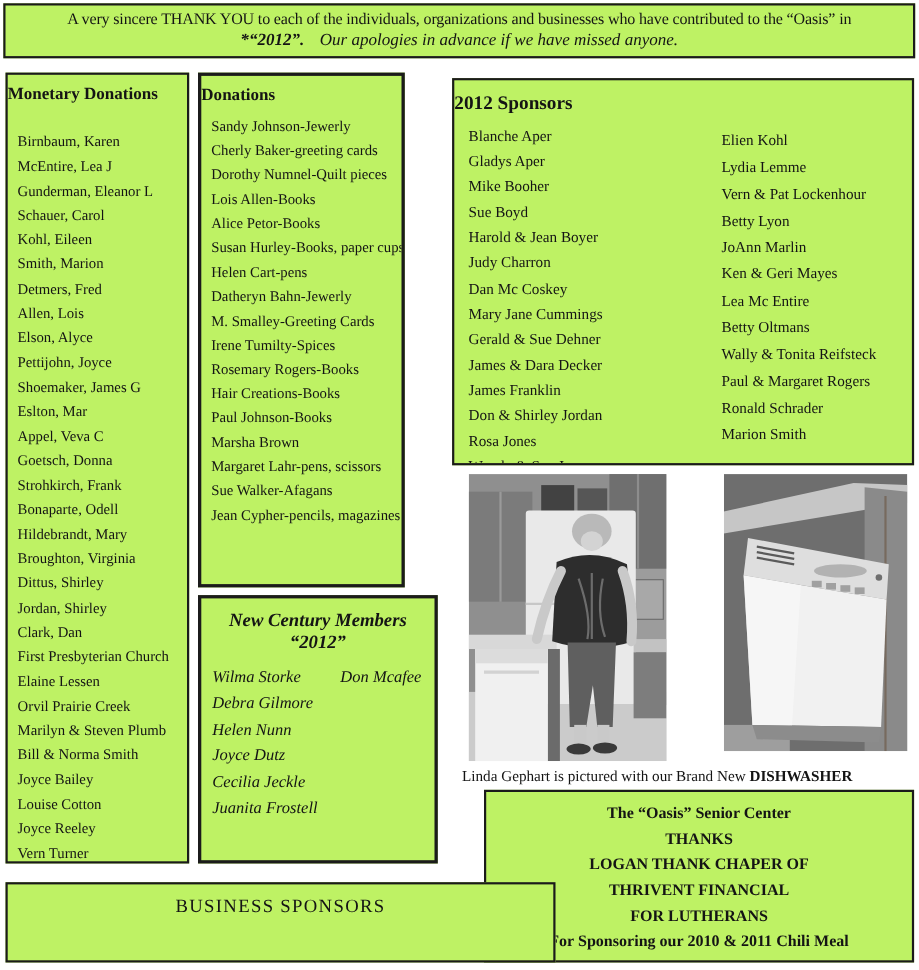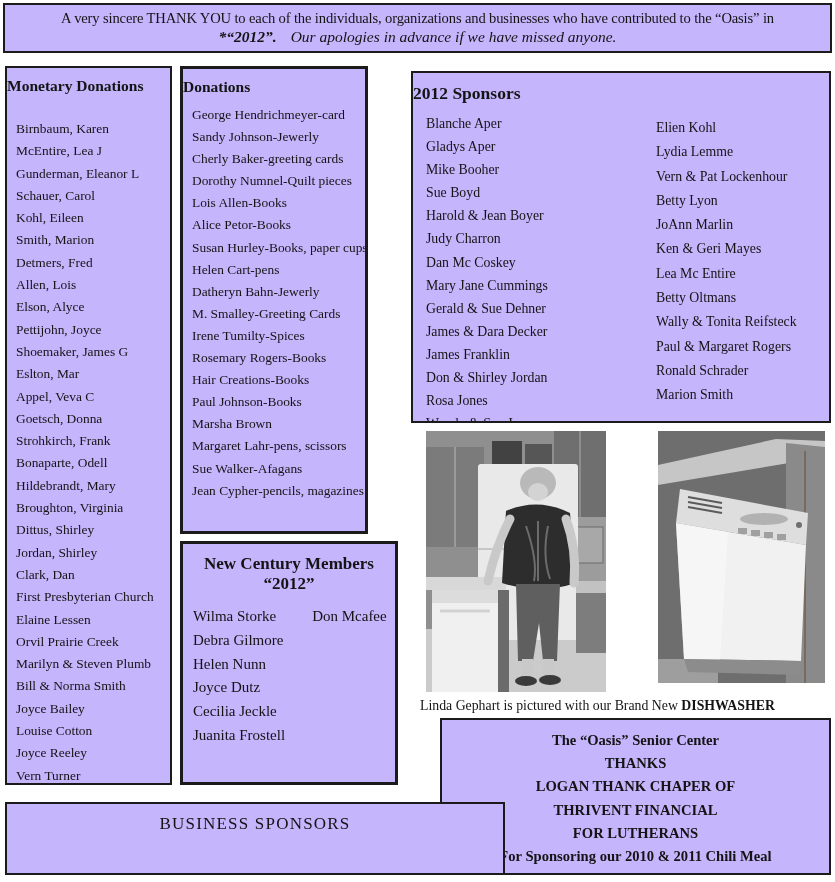--- a/index.html
+++ b/index.html
@@ -1,38 +1,38 @@
 <!DOCTYPE html>
 <html><head>
 <meta charset="utf-8">
 <style>
   html,body{margin:0;padding:0;background:#ffffff;}
   body{width:835px;height:882px;position:relative;font-family:"Liberation Serif","DejaVu Serif",serif;color:#141414;overflow:hidden;}
-  .box{position:absolute;background:#c4b5fd;border:2px solid #1b1b1b;box-sizing:border-box;overflow:hidden;}
+  .box{position:absolute;background:#bef264;border:2px solid #1b1b1b;box-sizing:border-box;overflow:hidden;}
   .thick{border-width:3px;}
   .box-title{font-weight:bold;text-align:left;font-size:15.5px;padding-top:8px;line-height:19px;}
 
   
   #banner{left:3px;top:3px;width:829px;height:50px;text-align:center;}
   #banner .l1{font-size:14.6px;margin-top:5px;letter-spacing:-0.15px;white-space:nowrap;}
   #banner .l2{font-size:15.5px;font-style:italic;margin-top:1px;}
   #banner .l2 .lead{font-weight:bold;margin-right:14px;}
 
   
   #monetary{left:5px;top:66px;width:167px;height:719px;}
   #monetary .list{margin-top:23px;padding-left:9px;}
   #monetary .list div{font-size:13.4px;line-height:22.3px;white-space:nowrap;}
 
   
   #donations{left:180px;top:66px;width:188px;height:468px;}
   #donations .list{margin-top:8px;padding-left:9px;}
   #donations .list div{font-size:13.4px;line-height:22.1px;white-space:nowrap;}
 
   
-  #newcentury{left:180px;top:541px;width:218px;height:244px;}
+  #newcentury{left:180px;top:541px;width:218px;height:244px;font-style:italic;}
   #newcentury .t1,#newcentury .t2{font-weight:bold;text-align:center;font-size:17px;line-height:20px;}
   #newcentury .t1{padding-top:10px;}
   #newcentury .row1{display:flex;gap:36px;padding-left:10px;margin-top:11px;}
   #newcentury .row1 div{font-size:15px;line-height:23.8px;}
   #newcentury .list{padding-left:10px;}
   #newcentury .list div{font-size:15px;line-height:23.8px;white-space:nowrap;}
 
   
   #sponsors{left:411px;top:71px;width:420px;height:352px;}
   #sponsors .box-title{font-size:17.5px;padding-top:9px;line-height:22px;}
@@ -103,21 +103,20 @@
       <div>Joyce Bailey</div>
       <div>Louise Cotton</div>
       <div>Joyce Reeley</div>
       <div>Vern Turner</div>
     </div>
 </div>
 
 <div class="box thick" id="donations">
   <div class="box-title">Donations</div>
   <div class="list">
-      <div>George Hendrichmeyer-card</div>
       <div>Sandy Johnson-Jewerly</div>
       <div>Cherly Baker-greeting cards</div>
       <div>Dorothy Numnel-Quilt pieces</div>
       <div>Lois Allen-Books</div>
       <div>Alice Petor-Books</div>
       <div>Susan Hurley-Books, paper cups</div>
       <div>Helen Cart-pens</div>
       <div>Datheryn Bahn-Jewerly</div>
       <div>M. Smalley-Greeting Cards</div>
       <div>Irene Tumilty-Spices</div>

